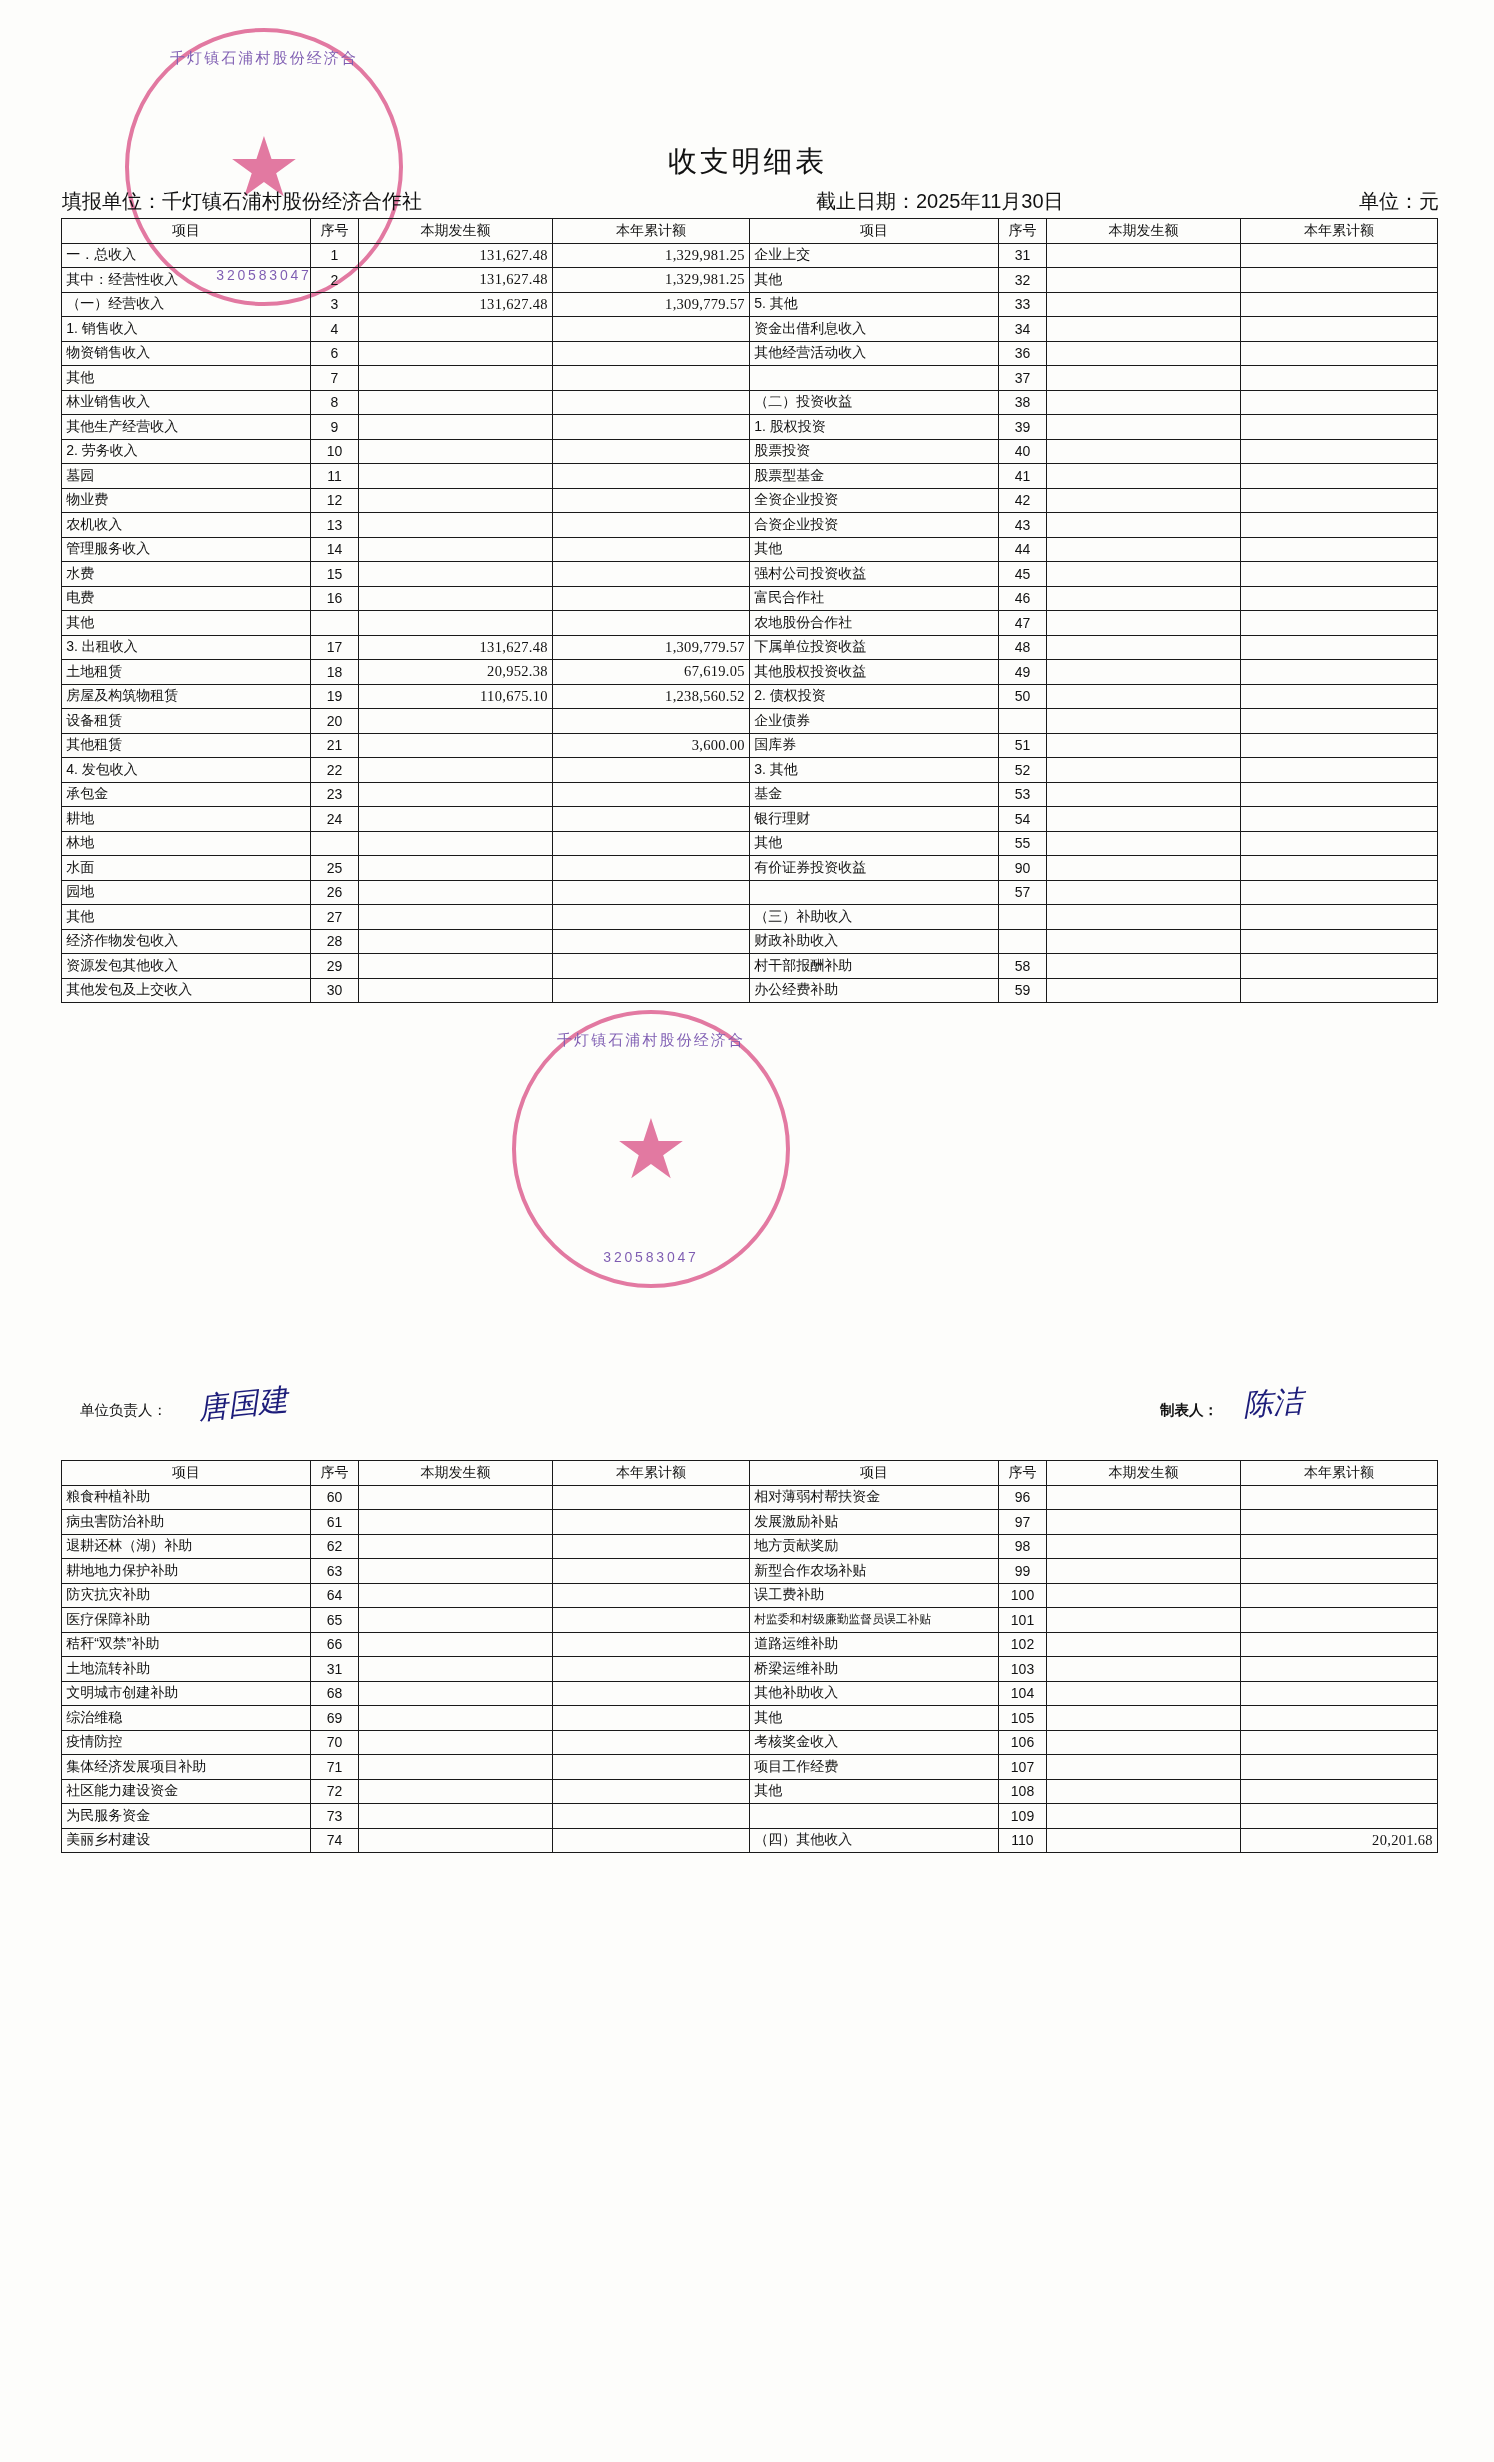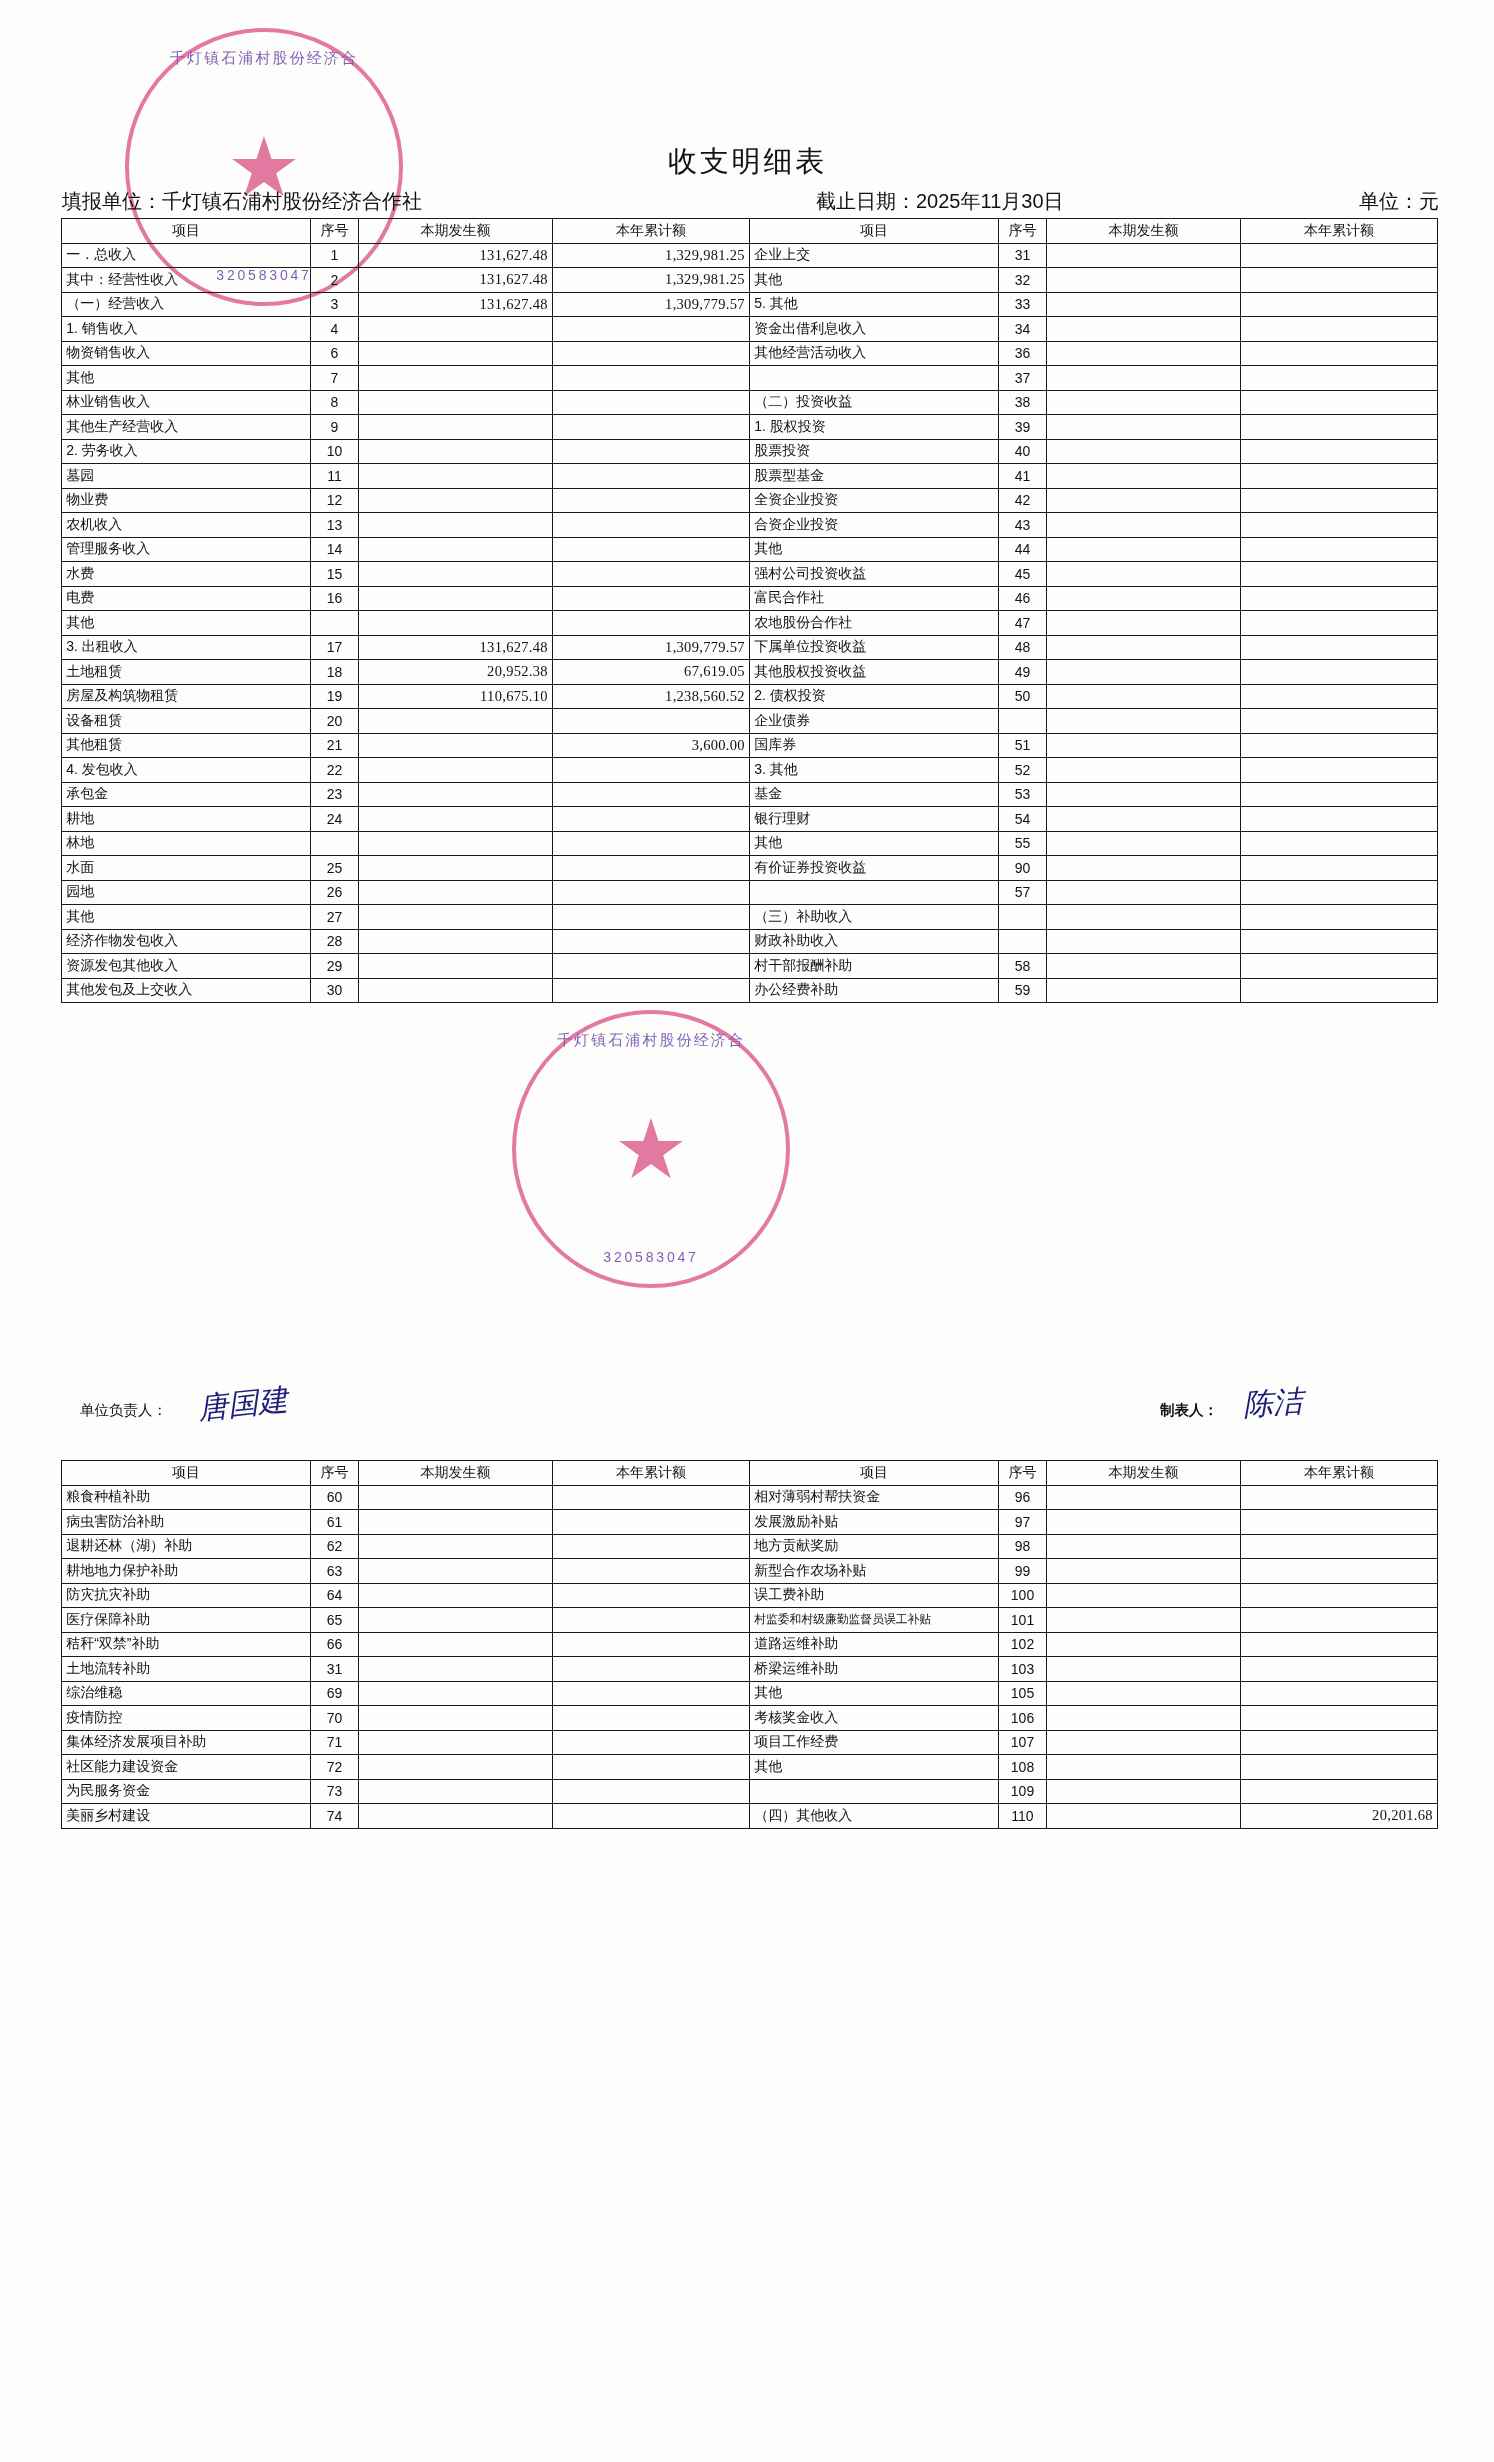--- a/index.html
+++ b/index.html
@@ -604,20 +604,30 @@
           <td class="i2">土地流转补助</td>
           <td class="c">31</td>
           <td class="r num"></td>
           <td class="r num"></td>
           <td class="i2">桥梁运维补助</td>
           <td class="c">103</td>
           <td class="r num"></td>
           <td class="r num"></td>
         </tr>
         <tr>
+          <td class="i2">文明城市创建补助</td>
+          <td class="c">68</td>
+          <td class="r num"></td>
+          <td class="r num"></td>
+          <td class="i2">其他补助收入</td>
+          <td class="c">104</td>
+          <td class="r num"></td>
+          <td class="r num"></td>
+        </tr>
+        <tr>
           <td class="i2">综治维稳</td>
           <td class="c">69</td>
           <td class="r num"></td>
           <td class="r num"></td>
           <td class="i2">其他</td>
           <td class="c">105</td>
           <td class="r num"></td>
           <td class="r num"></td>
         </tr>
         <tr>

